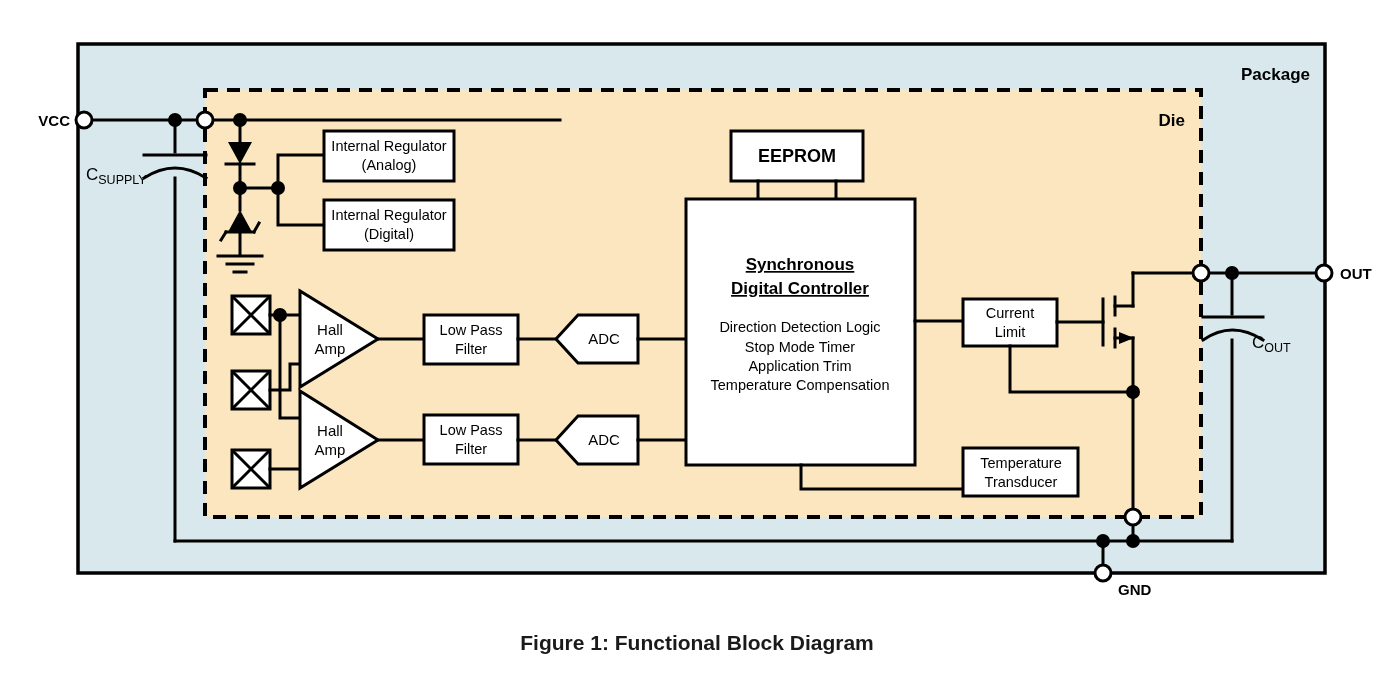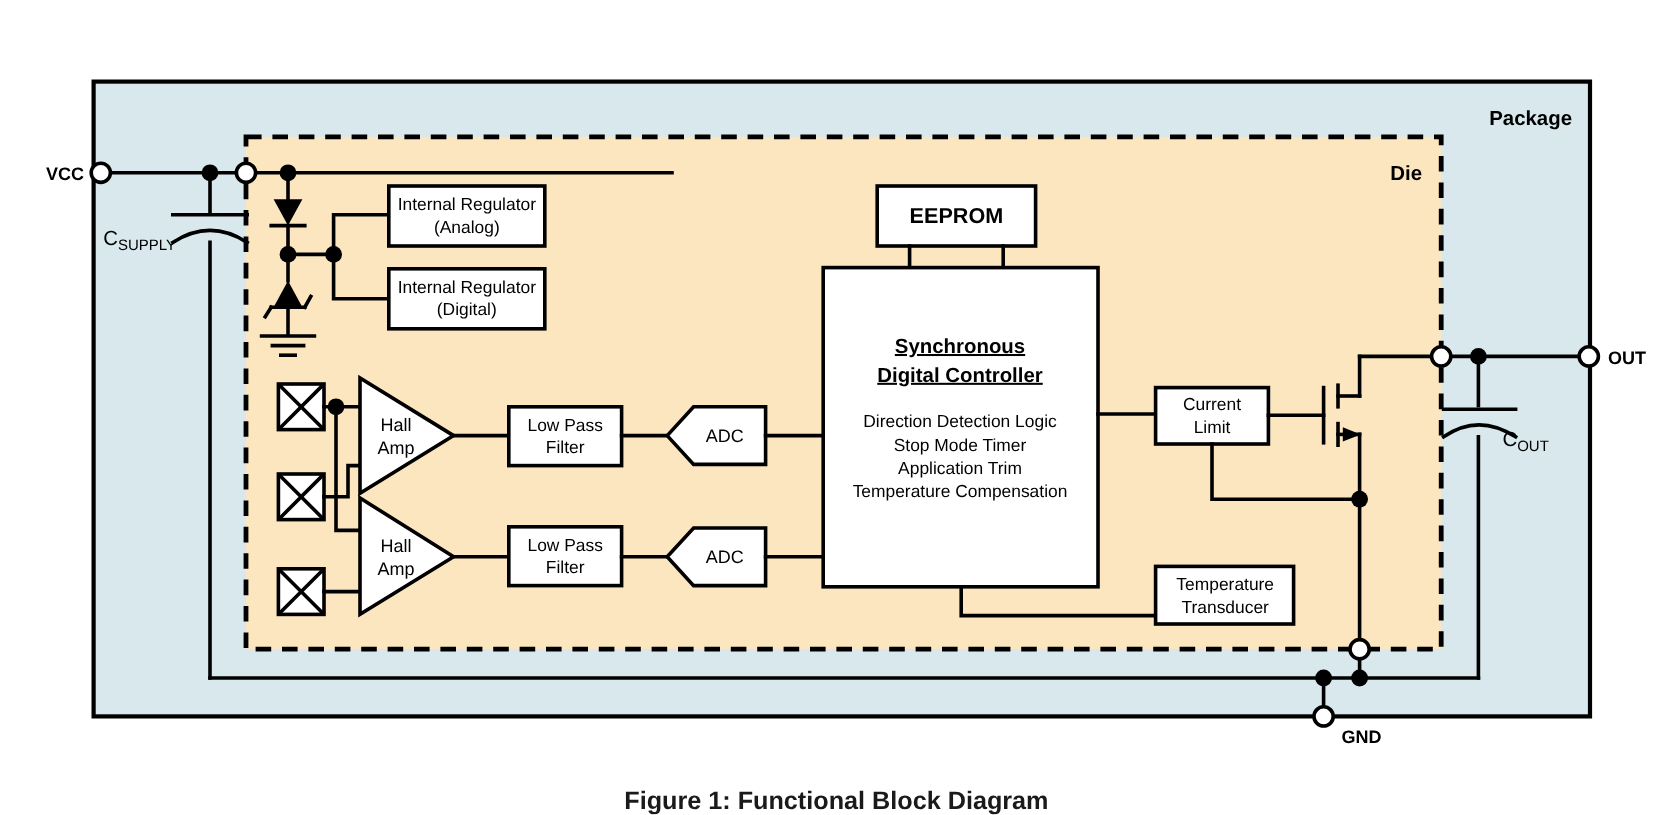--- a/index.html
+++ b/index.html
@@ -1,17 +1,17 @@
 <!DOCTYPE html>
 <html><head>
 <meta charset="utf-8">
 <style>
   html,body{margin:0;padding:0;background:#ffffff;}
   body{width:1400px;height:679px;font-family:"Liberation Sans",sans-serif;overflow:hidden;}
-  #stage{position:relative;width:1400px;height:623px;margin-top:24px;}
+  #stage{position:relative;width:1400px;height:623px;}
   svg{display:block;}
   .blk-label{font-family:"Liberation Sans",sans-serif;font-size:15px;fill:#000;text-anchor:middle;dominant-baseline:middle;}
   .blk-label-sm{font-size:14.5px;}
   .pin-label{font-family:"Liberation Sans",sans-serif;font-size:15px;font-weight:bold;fill:#000;}
   .cap-label{font-family:"Liberation Sans",sans-serif;font-size:17px;fill:#000;}
   .cap-sub{font-size:12.5px;}
   .region-label{font-family:"Liberation Sans",sans-serif;font-size:17px;font-weight:bold;fill:#000;}
   .ctrl-title{font-family:"Liberation Sans",sans-serif;font-size:17px;font-weight:bold;fill:#000;text-anchor:middle;text-decoration:underline;}
   .ctrl-line{font-family:"Liberation Sans",sans-serif;font-size:14.5px;fill:#000;text-anchor:middle;}
   .eeprom-label{font-family:"Liberation Sans",sans-serif;font-size:18px;font-weight:bold;fill:#000;text-anchor:middle;dominant-baseline:middle;}

